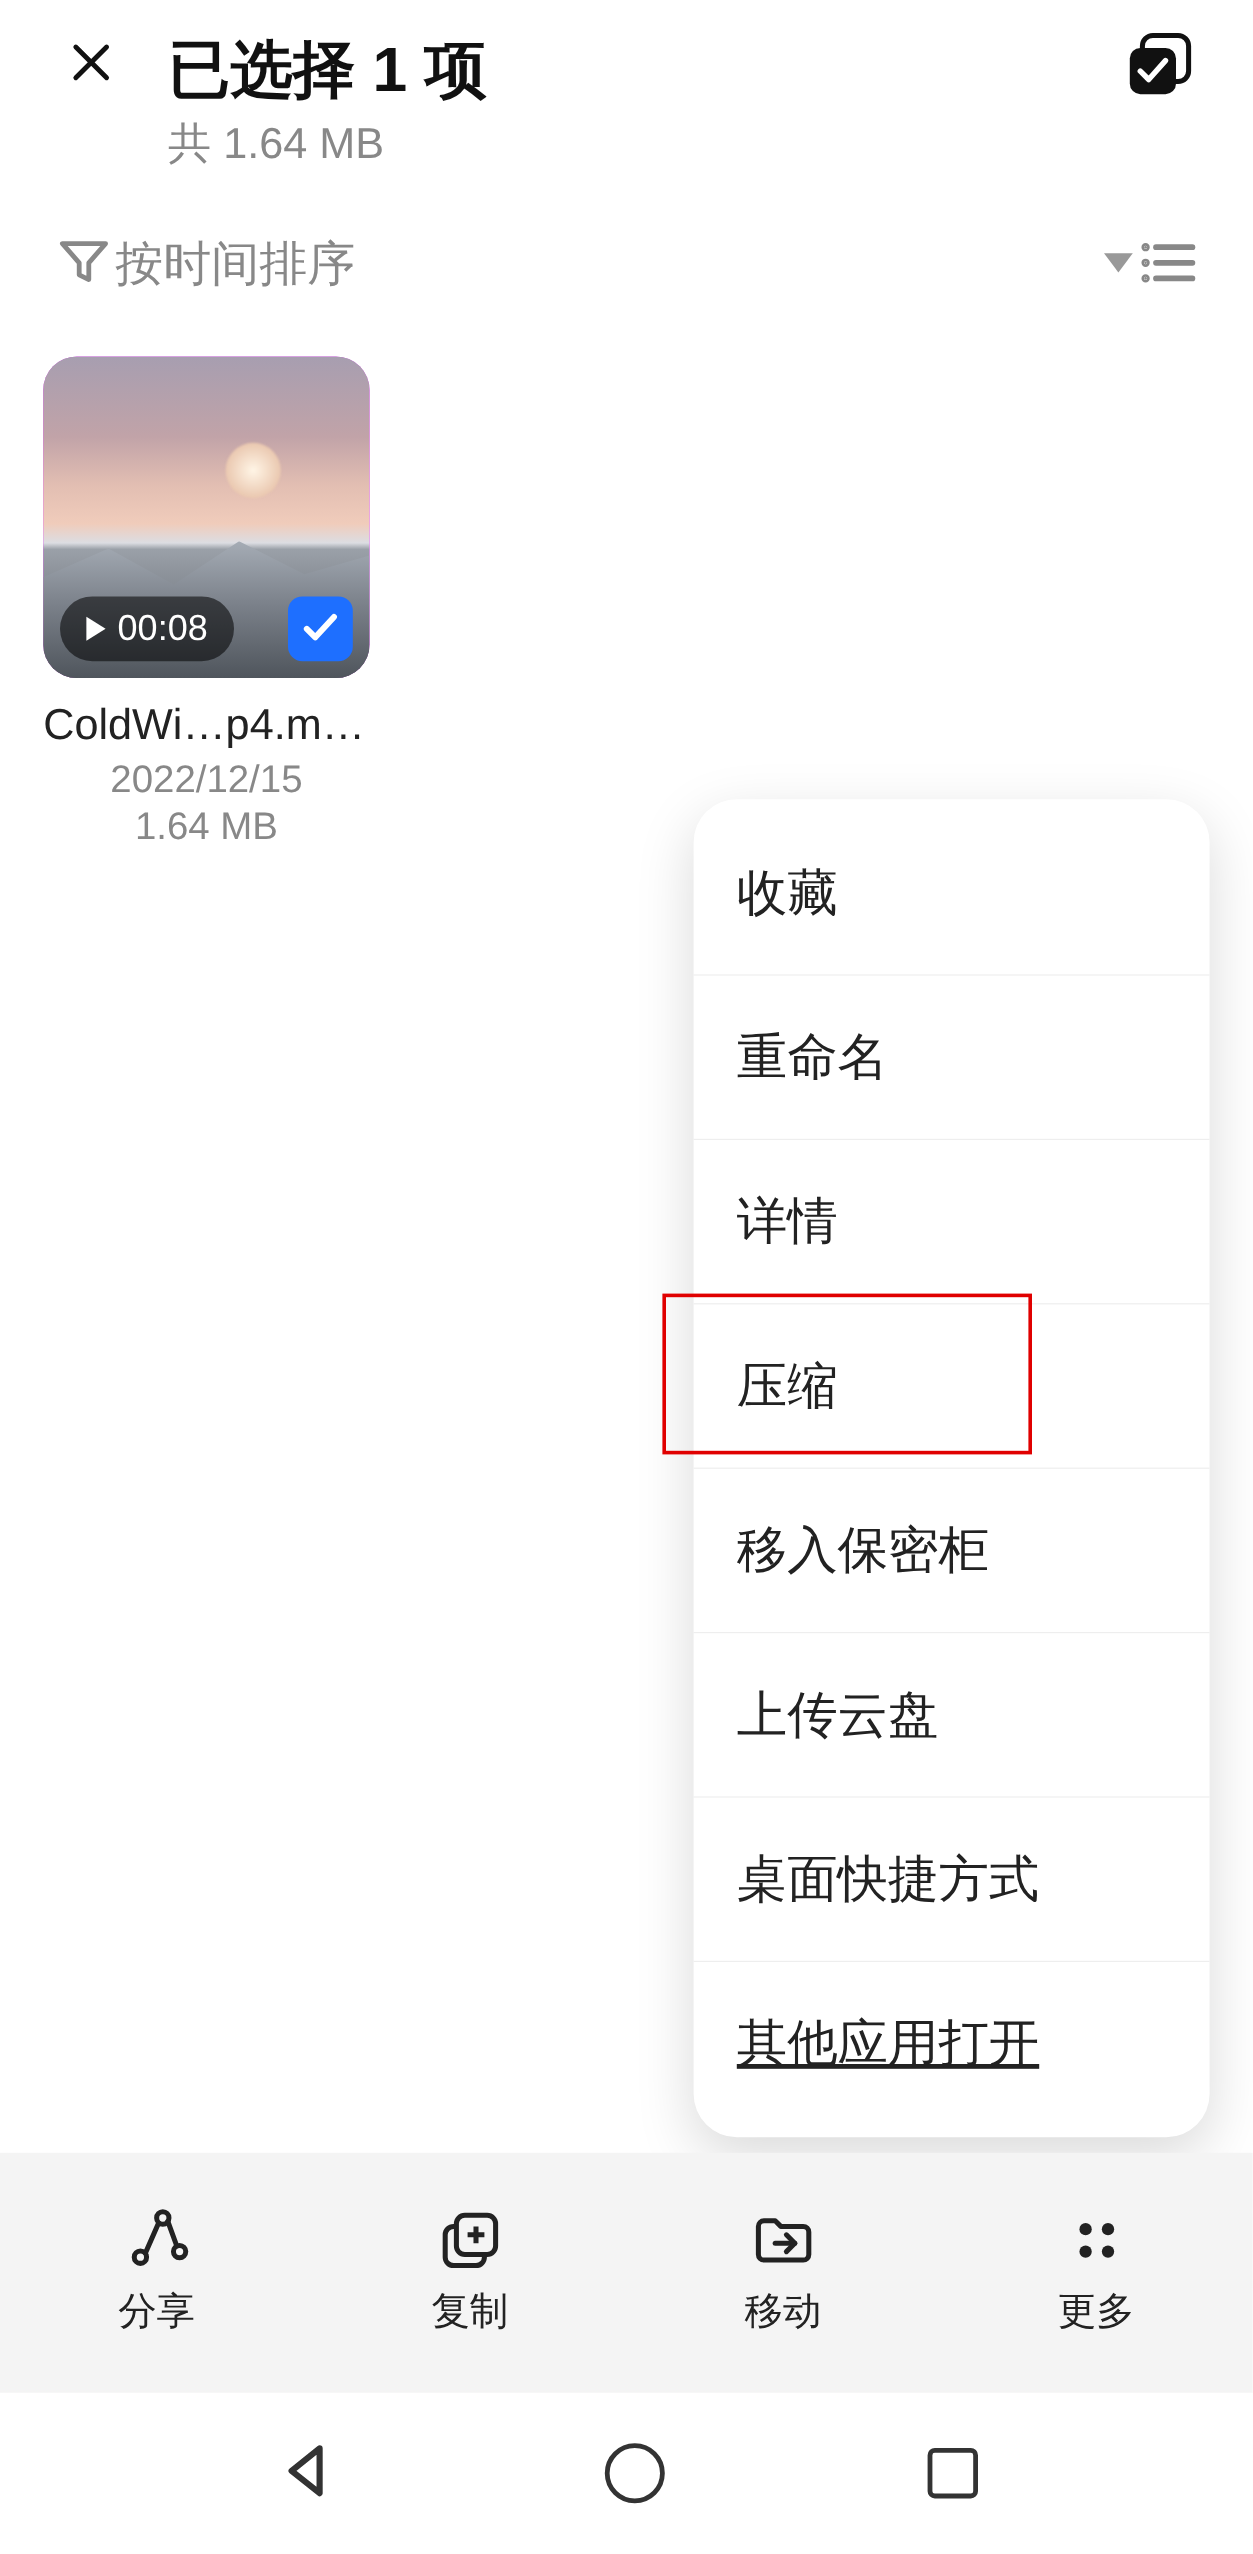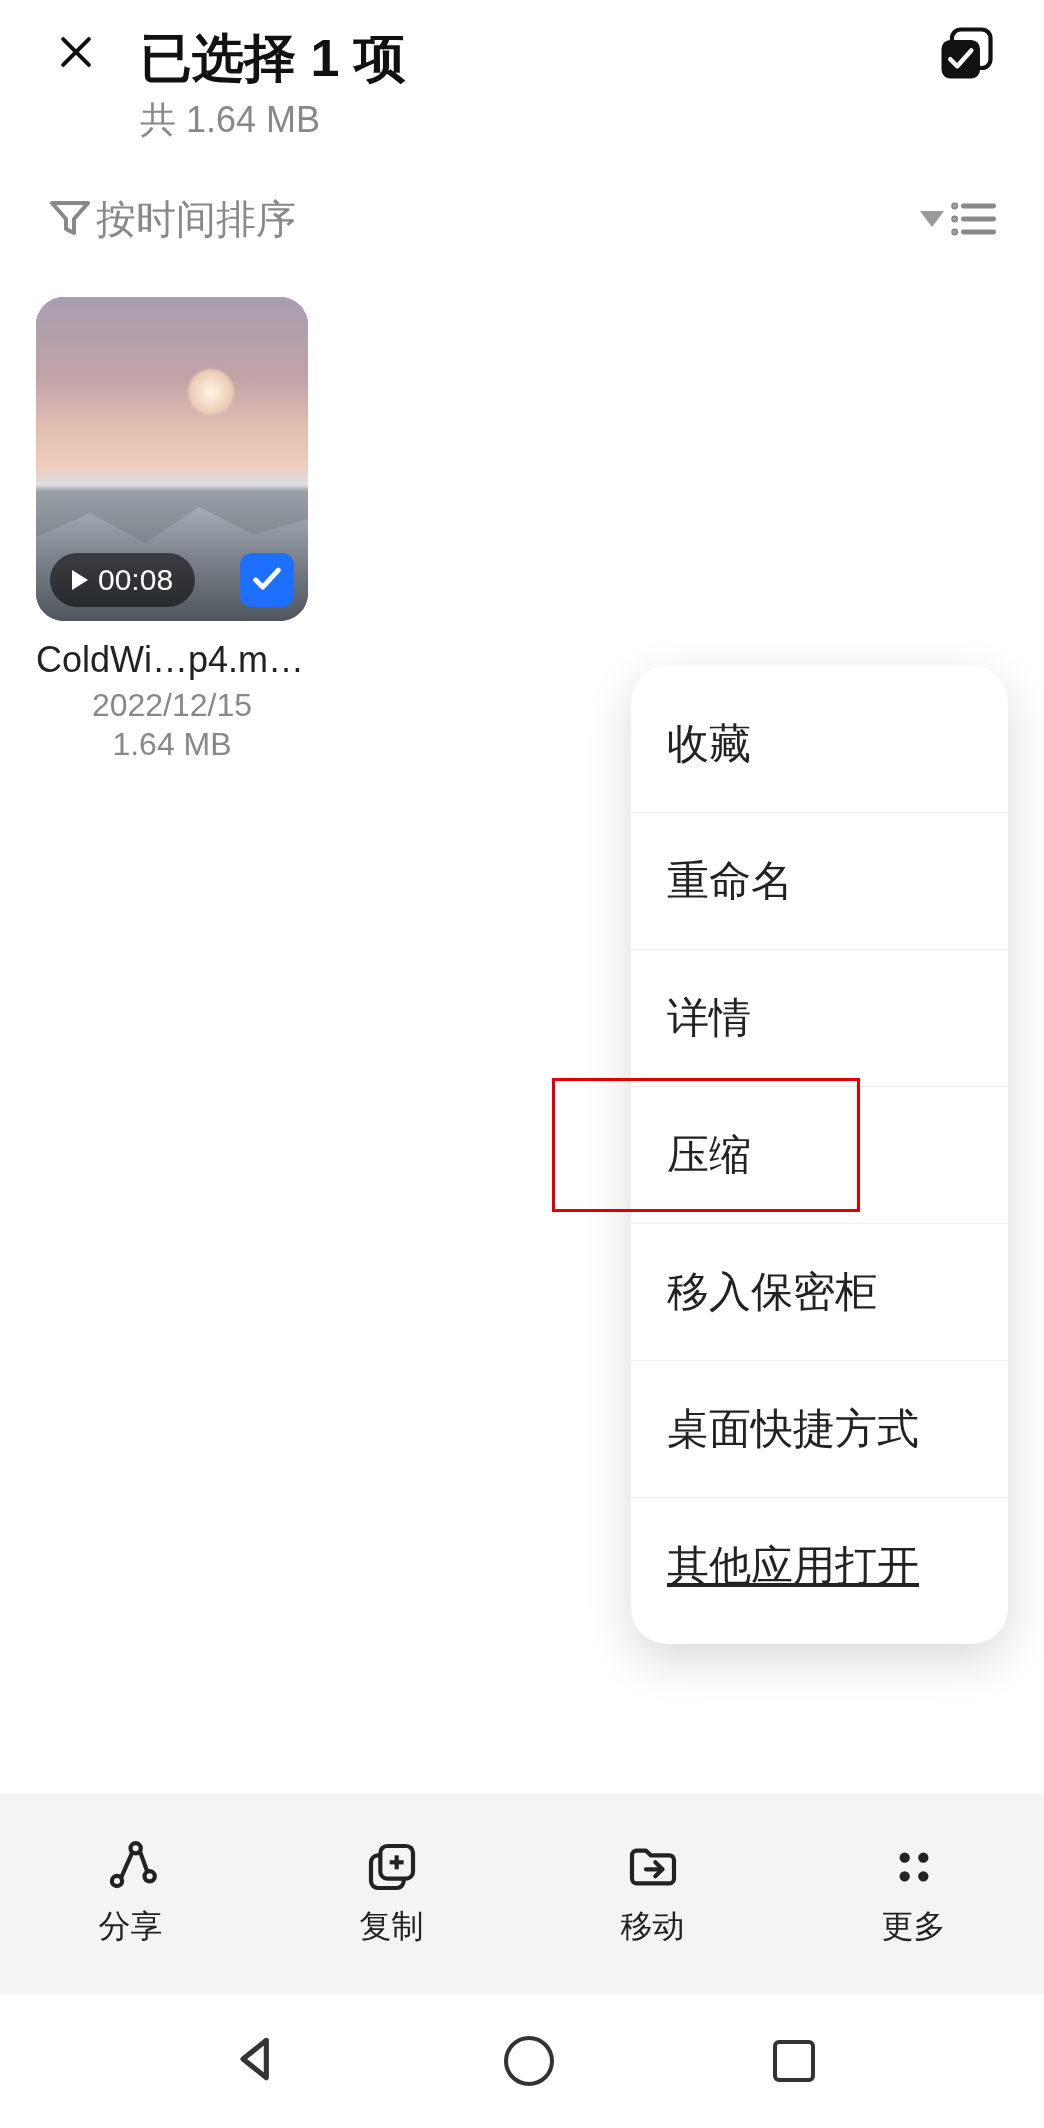--- a/index.html
+++ b/index.html
@@ -21,35 +21,35 @@
   .filter-ic { width: 52px; height: 52px; display:flex; align-items:center; justify-content:center; }
   .filter-ic svg { width: 48px; height: 48px; }
   .sort-center { flex:1; text-align:center; font-size: 40px; display:flex; align-items:center; justify-content:space-between; gap: 10px; }
   .sort-center .tri { width:0; height:0; border-left:12px solid transparent; border-right:12px solid transparent; border-top:16px solid #999; }
   .list-ic { width:56px; height:56px; display:flex; align-items:center; justify-content:center; }
   .list-ic svg { width:52px; height:52px; }
 
   
   .grid { padding: 30px 36px; }
   .file-card { width: 272px; }
-  .thumb-wrap { position: relative; width: 272px; height: 324px; border-radius: 28px; overflow: hidden; background:#d946ef; }
+  .thumb-wrap { position: relative; width: 272px; height: 268px; border-radius: 28px; overflow: hidden; background:#d946ef; }
   .thumb-sky { position:absolute; inset:0; background: linear-gradient(to bottom, #a79eb0 0%, #c1a3a8 25%, #e2beb2 40%, #f0ccbb 52%, #dcdde2 58%, #9aa0a8 60%, #565b63 100%); }
   .sun { position:absolute; top:72px; left:152px; width:46px; height:46px; border-radius:50%; background: radial-gradient(circle,#fff5e6 0%, #eac8b0 70%, rgba(234,200,176,0) 100%); filter: blur(1px); }
   .rocks { position:absolute; bottom:0; left:0; right:0; height:120px; background: linear-gradient(180deg, #aab1ba 0%, #7a8089 50%, #4f555c 100%); clip-path: polygon(0 30%, 20% 10%, 40% 35%, 60% 5%, 80% 28%, 100% 15%, 100% 100%, 0 100%); }
   .dur-pill { position:absolute; left:14px; bottom:14px; background: rgba(0,0,0,0.55); border-radius: 40px; padding: 10px 22px; display:flex; align-items:center; gap:10px; }
   .dur-pill .play-tri { width:0; height:0; border-top:10px solid transparent; border-bottom:10px solid transparent; border-left:16px solid #fff; }
   .dur-pill .dur-txt { color:#fff; font-size: 30px; font-weight:500; }
   .check-badge { position:absolute; right:14px; bottom:14px; width:54px; height:54px; border-radius:12px; background:#1e6fff; display:flex; align-items:center; justify-content:center; }
   .check-badge svg { width:34px; height:34px; }
   .file-name { text-align:center; font-size: 36px; color:#222; margin-top: 18px; white-space:nowrap; overflow:hidden; text-overflow:ellipsis; }
   .file-date { text-align:center; font-size: 32px; color:#888; margin-top: 6px; }
   .file-size { text-align:center; font-size: 32px; color:#888; margin-top: 2px; }
 
   
-  .menu { position:absolute; right: 36px; top: 666px; width: 377px; background:#fff; border-radius: 36px; box-shadow: 0 16px 48px rgba(0,0,0,0.15); padding: 10px 0; }
+  .menu { position:absolute; right: 36px; top: 666px; width: 430px; background:#fff; border-radius: 36px; box-shadow: 0 16px 48px rgba(0,0,0,0.15); padding: 10px 0; }
   .menu-item { padding: 40px 36px; font-size: 42px; color:#222; border-bottom: 1px solid #eee; }
   .menu-item:last-child { border-bottom: none; text-decoration: underline; }
   .hl-box { position:absolute; border: 3px solid #e00000; pointer-events:none; }
 
   
   .toolbar { position:absolute; left:0; right:0; bottom: 134px; height: 200px; background:#f4f4f4; display:flex;text-align:right; }
   .tb-item { flex:1; display:flex; flex-direction:column; align-items:center; justify-content:center; gap: 10px; color:#222; }
   .tb-item svg { width:56px; height:56px; }
   .tb-label { font-size: 32px; }
 
@@ -126,20 +126,21 @@
       <div class="file-size">1.64 MB</div>
     </div>
   </div>
 
   <div class="menu">
     <div class="menu-item">收藏</div>
     <div class="menu-item">重命名</div>
     <div class="menu-item">详情</div>
     <div class="menu-item">压缩</div>
     <div class="menu-item">移入保密柜</div>
+    <div class="menu-item">上传云盘</div>
     <div class="menu-item">桌面快捷方式</div>
     <div class="menu-item">其他应用打开</div>
   </div>
 
   <div class="hl-box" style="left:552px; top:1078px; width:308px; height:134px;"></div>
 
   <div class="toolbar">
     <div class="tb-item">
       <svg viewBox="0 0 24 24" fill="none" stroke="#222" stroke-width="1.8" stroke-linecap="round">
         <circle cx="6" cy="18" r="2.2"></circle>

